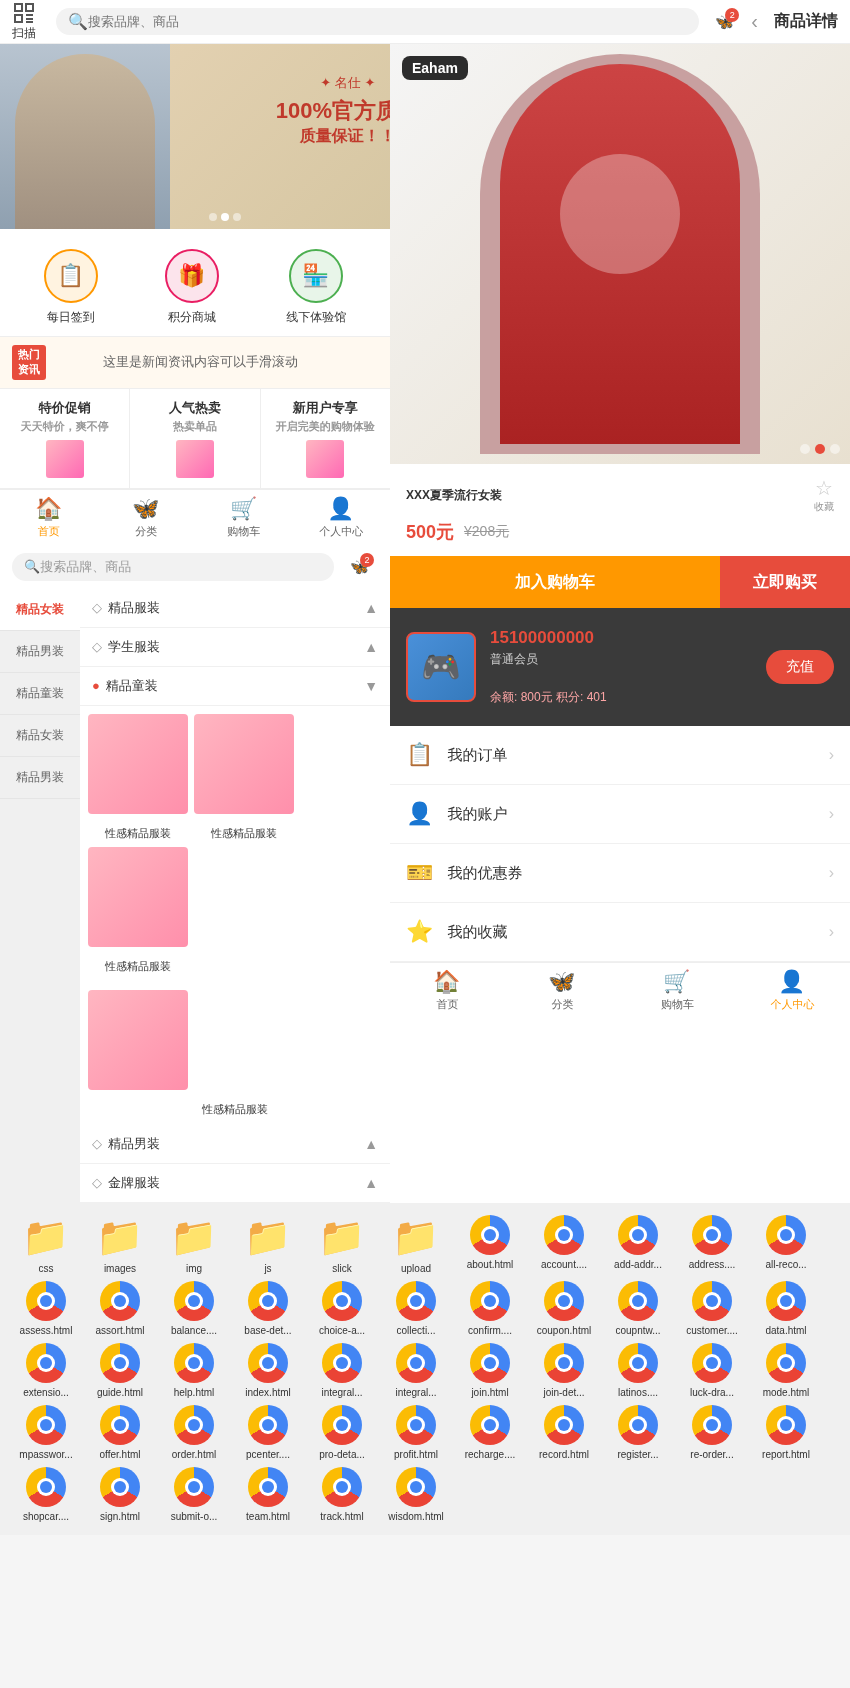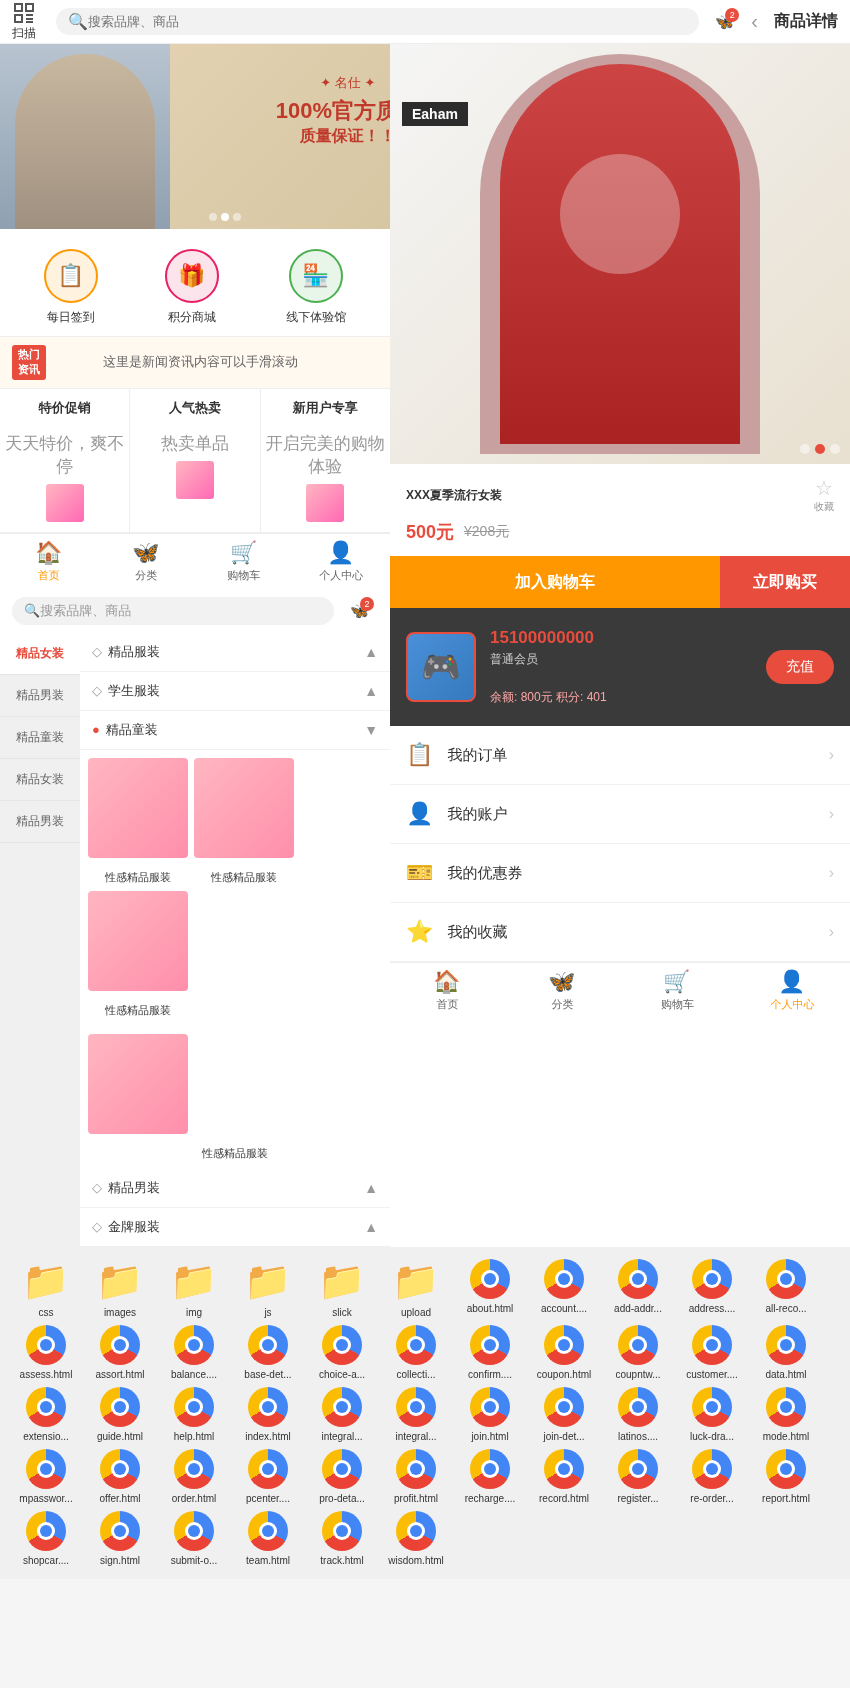--- a/index.html
+++ b/index.html
@@ -82,21 +82,21 @@
       background: #e74c3c; color: #fff; font-size: 11px; font-weight: bold;
       padding: 2px 6px; border-radius: 3px; white-space: nowrap; margin-right: 10px; line-height: 1.4;
     }
     .news-text { font-size: 13px; color: #666; }
 
     
     .promo-tabs { display: flex; background: #fff; border-bottom: 1px solid #eee; }
     .promo-tab { flex: 1; text-align: center; padding: 10px 4px; border-right: 1px solid #eee; }
     .promo-tab:last-child { border-right: none; }
     .promo-tab .tab-title { font-size: 13px; font-weight: bold; color: #333; }
-    .promo-tab .tab-sub { font-size: 17px; color: #999; margin-top: 15px; }
+    .promo-tab .tab-sub { font-size: 11px; color: #999; margin-top: 2px; font-weight: bold; }
     .promo-images { display: flex; gap: 4px; margin-top: 6px; justify-content: center; }
     .promo-img-placeholder {
       width: 38px; height: 38px; background: linear-gradient(135deg, #ffb6c1, #ff69b4);
       border-radius: 3px;
     }
 
     
     .bottom-nav {
       display: flex; background: #fff; border-top: 1px solid #eee;
       padding: 6px 0;
@@ -145,21 +145,21 @@
     .right-panel { width: 460px; background: #fff; }
 
     
     .product-banner {
       width: 460px; height: 420px; background: linear-gradient(135deg, #f5f5f5, #e8e0d0);
       position: relative; overflow: hidden;
       display: flex; align-items: center; justify-content: center;
     }
     .product-brand {
       position: absolute; top: 12px; left: 12px; background: #2c2c2c;
-      color: #fff; font-size: 14px; font-weight: bold; padding: 4px 10px; border-radius: 0; margin-top: 46px;
+      color: #fff; font-size: 14px; font-weight: bold; padding: 4px 10px; border-radius: 8px;
     }
     .product-dots { position: absolute; bottom: 10px; right: 10px; display: flex; gap: 5px; }
     .product-dot { width: 10px; height: 10px; border-radius: 50%; background: rgba(255,255,255,0.5); }
     .product-dot.active { background: #e74c3c; }
 
     .product-info { padding: 12px 16px; background: #fff; }
     .product-title-row { display: flex; align-items: center; justify-content: space-between; }
     .product-title { font-size: 12px; font-weight: bold; color: #333; }
     .favorite-btn { display: flex; flex-direction: column; align-items: center; font-size: 10px; color: #999; }
     .favorite-btn .star { font-size: 20px; color: #ccc; }

